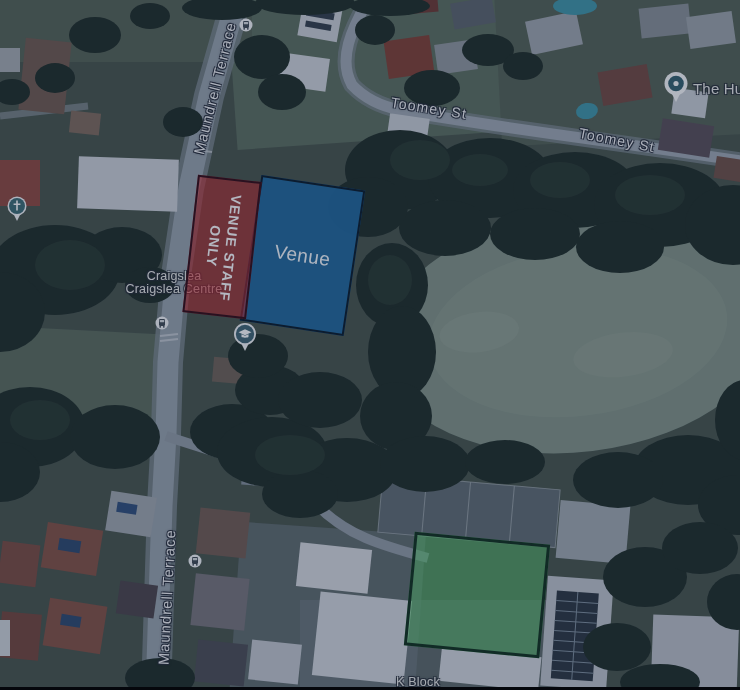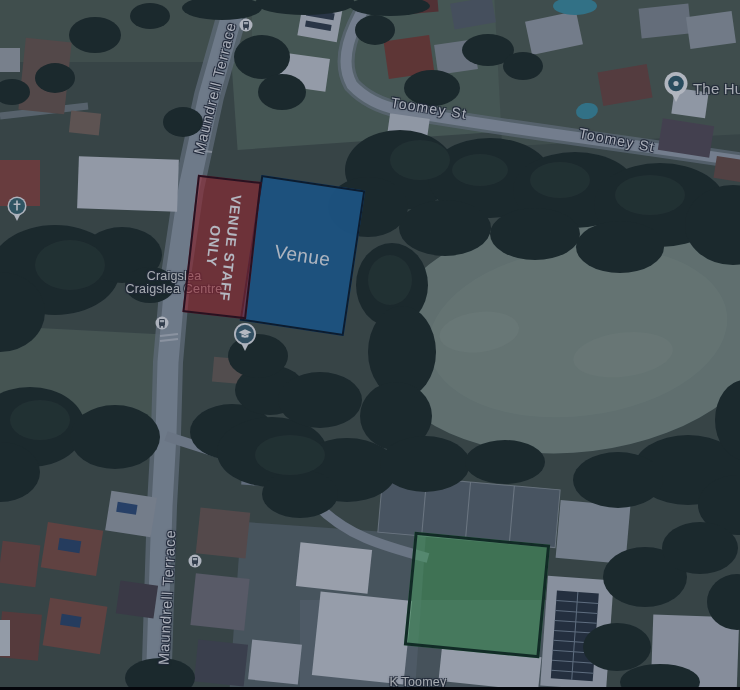--- a/index.html
+++ b/index.html
@@ -247,21 +247,21 @@
   <div class="maplabel" style="left:215px;top:88px;font-size:14.5px;transform:translate(-50%,-50%) rotate(-76deg);">Maundrell Terrace</div>
   <div class="maplabel" style="left:167px;top:597px;font-size:14.5px;transform:translate(-50%,-50%) rotate(-87deg);">Maundrell Terrace</div>
   <div class="maplabel" style="left:429px;top:108px;font-size:14px;transform:translate(-50%,-50%) rotate(9deg);">Toomey St</div>
   <div class="maplabel" style="left:617px;top:140px;font-size:14px;transform:translate(-50%,-50%) rotate(11deg);">Toomey St</div>
 
   <div class="poilabel" style="left:174px;top:283px;font-size:12.5px;transform:translate(-50%,-50%);">
     <div>Craigslea</div>
     <div>Craigslea Centre</div>
   </div>
   <div class="poilabel" style="left:693px;top:82px;font-size:15px;font-weight:500;">The Hu</div>
-  <div class="poilabel" style="left:418px;top:682px;font-size:12.5px;transform:translate(-50%,-50%);">K Toomey</div>
+  <div class="poilabel" style="left:418px;top:682px;font-size:12.5px;transform:translate(-50%,-50%);">K Block</div>
 
   <div class="busstop" style="left:239px;top:18px;">
     <svg width="14" height="14" viewBox="0 0 14 14">
         <circle cx="7" cy="7" r="6.5" fill="#e9edf0"></circle>
         <rect x="4" y="3" width="6" height="7" rx="1.2" fill="#3f4c55"></rect>
         <rect x="4.8" y="4" width="4.4" height="2.2" rx="0.4" fill="#cfd6da"></rect>
         <circle cx="5.2" cy="10.8" r="0.9" fill="#3f4c55"></circle>
         <circle cx="8.8" cy="10.8" r="0.9" fill="#3f4c55"></circle>
       </svg>
   </div>

